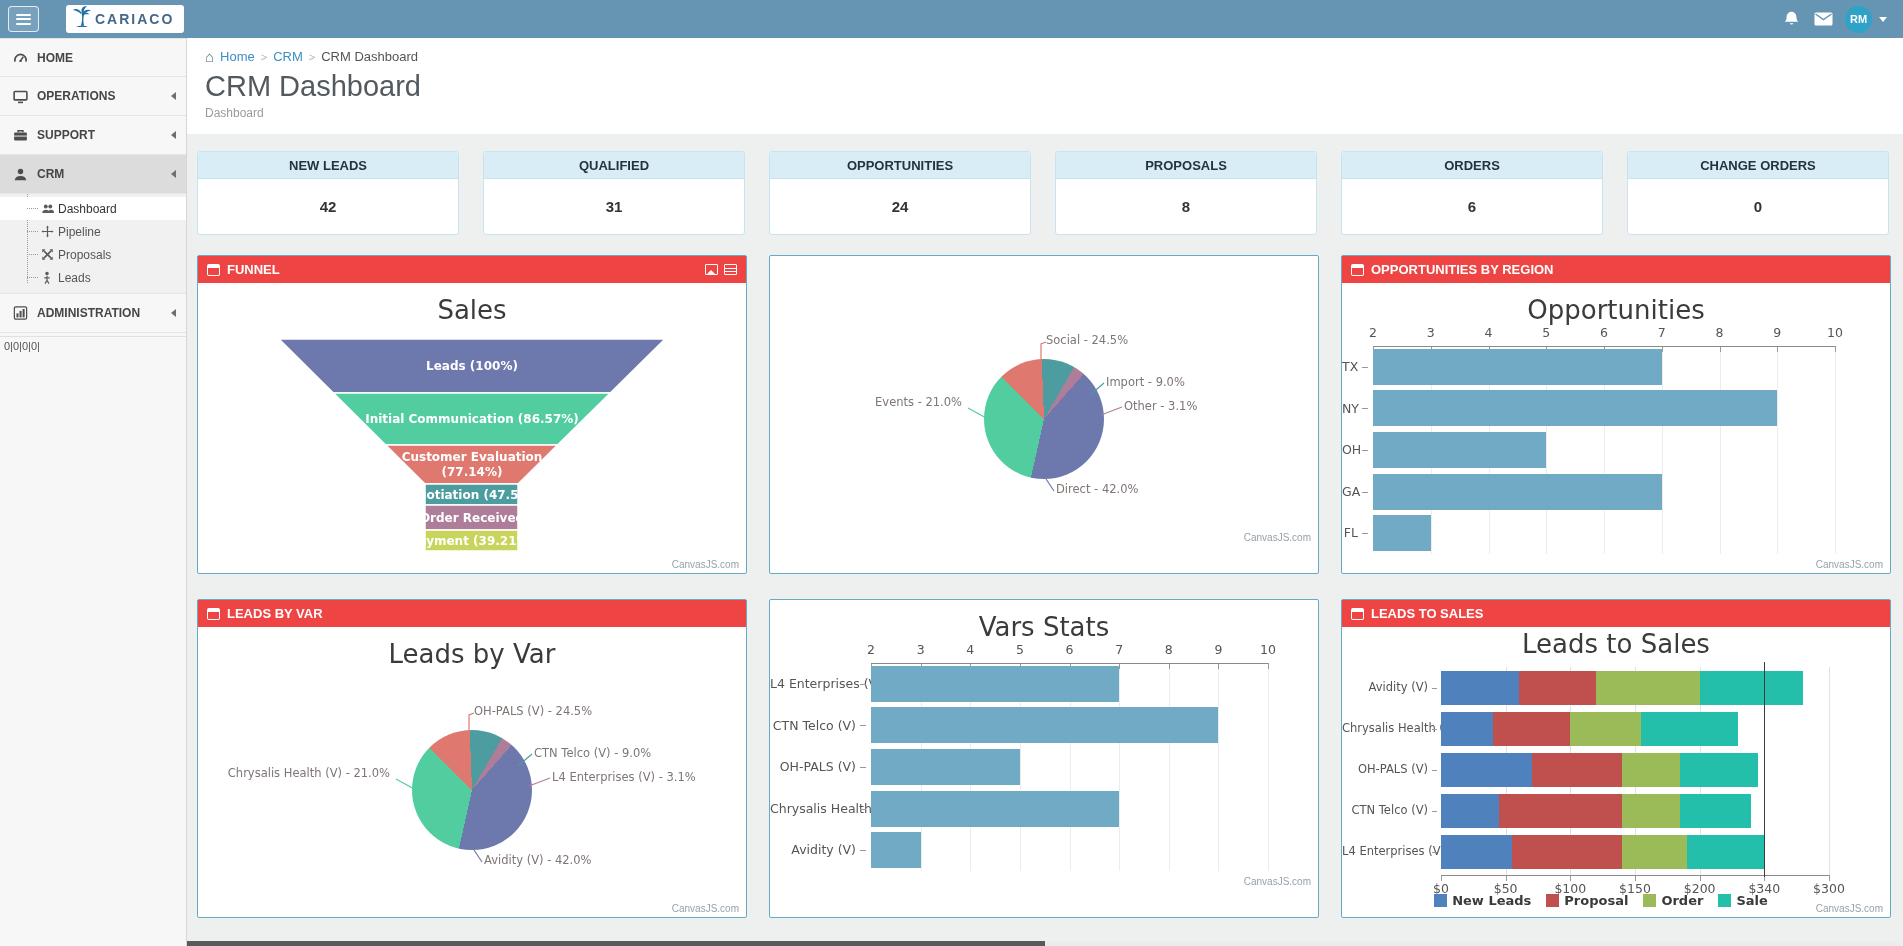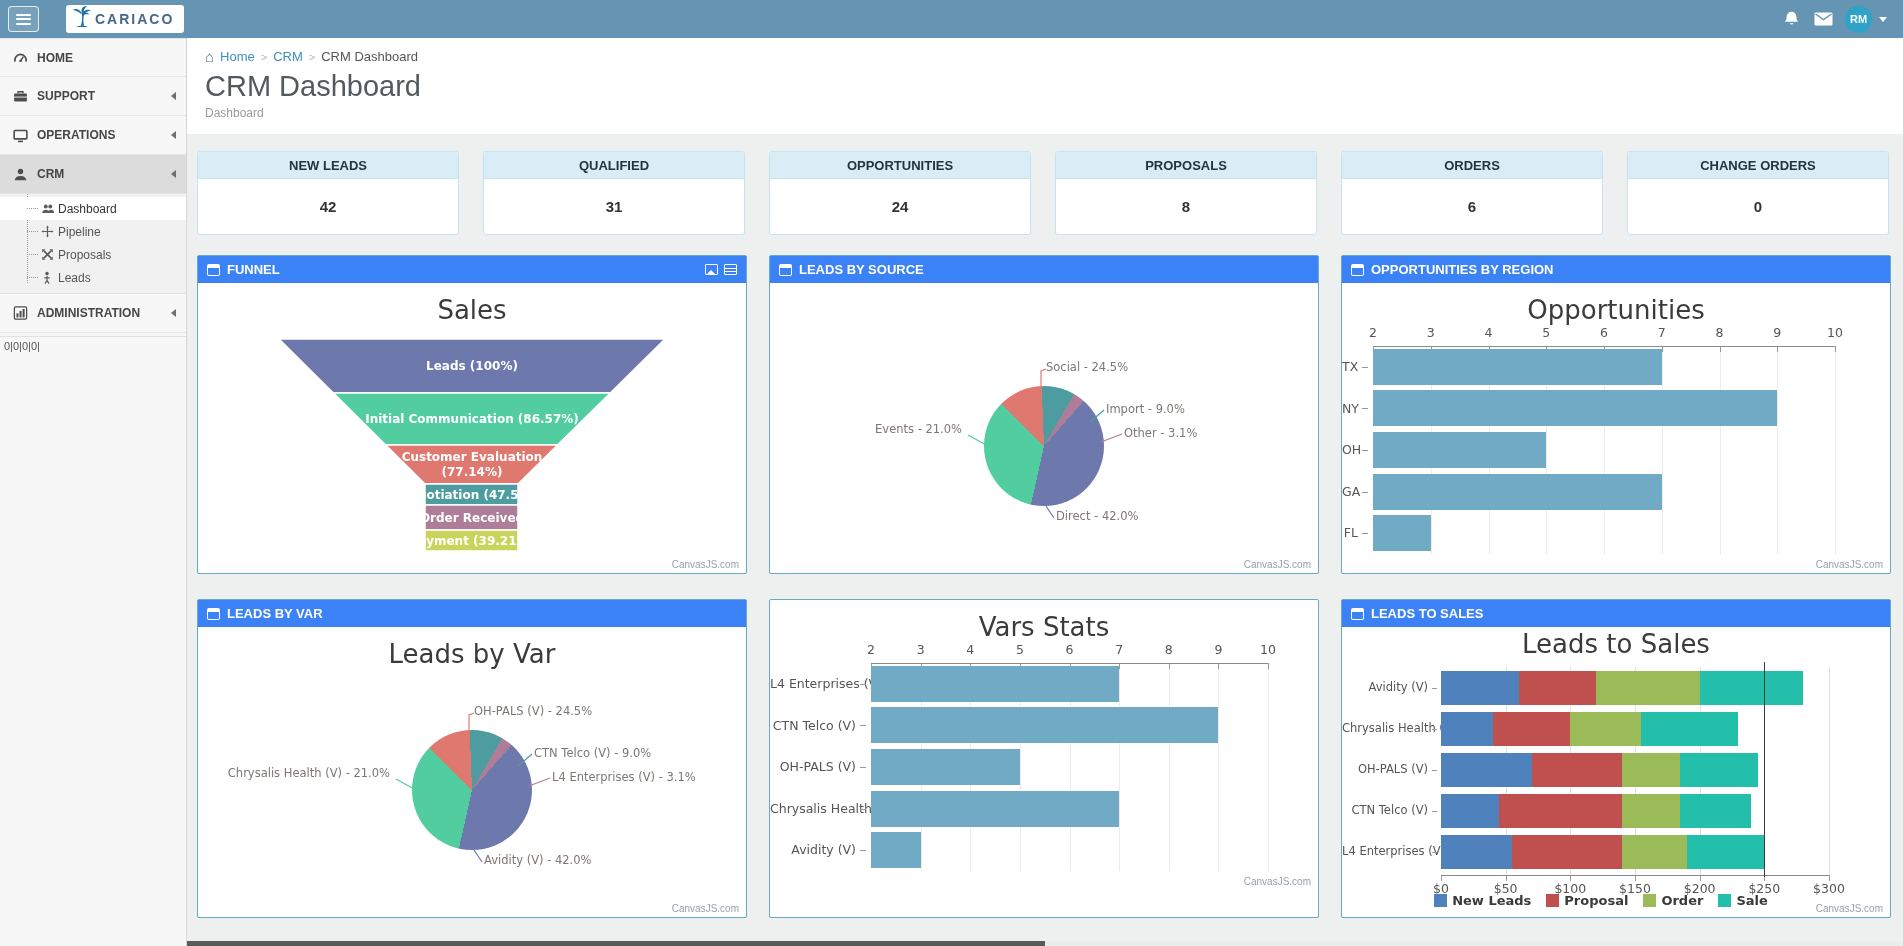--- a/index.html
+++ b/index.html
@@ -48,21 +48,21 @@
 
   
   .stats-row { display:flex; gap:24px; }
   .stat-card { width:262px; background:#fff; border:1px solid #c6e3f0; border-radius:3px; overflow:hidden; }
   .stat-head { background:#d9edf7; border-bottom:1px solid #c6e3f0; height:27px; display:flex; align-items:center; justify-content:center; font-size:13px; font-weight:700; color:#24333e; }
   .stat-value { height:55px; display:flex; align-items:center; justify-content:center; font-size:15px; font-weight:700; color:#333;border-radius:27px; }
 
   
   .panels-grid { margin-top:20px; display:grid; grid-template-columns:repeat(3,550px); column-gap:22px; row-gap:25px; }
   .panel { background:#fff; border:1px solid #67aac3; border-radius:2px; }
-  .panel-header { height:27px; background:#3b82f6; color:#fff; display:flex; align-items:center; padding:0 9px; font-size:13px; font-weight:700; gap:7px; }
+  .panel-header { height:27px; background:#ef4444; color:#fff; display:flex; align-items:center; padding:0 9px; font-size:13px; font-weight:700; gap:7px; }
   .cal-icon { width:13px; height:12px; border:1.5px solid #fff; border-top:4px solid #fff; border-radius:2px; }
   .ph-actions { margin-left:auto; display:flex; gap:6px; }
   .mini-ic { width:13px; height:11px; border:1.3px solid #fff; border-radius:1px; position:relative; cursor:pointer; }
   .mini-ic.img:after { content:""; position:absolute; left:1px; bottom:0; border-left:4px solid transparent; border-right:4px solid transparent; border-bottom:4px solid #fff; }
   .mini-ic.tbl:after { content:""; position:absolute; left:0; right:0; top:2.6px; height:1.3px; background:#fff; box-shadow:0 3px 0 #fff; }
   .panel-body { position:relative; height:290px; }
   .chart { position:absolute; inset:0; font-family:"DejaVu Sans", sans-serif; }
   .chart-title { position:absolute; left:0; right:0; text-align:center; font-size:26px; color:#3b3b3b; }
   .credit { position:absolute; right:7px; bottom:3px; font-size:10px; color:#96a0aa; z-index:5; }
 
@@ -130,36 +130,36 @@
             <path d="M2.1 12.4a6.1 6.1 0 1 1 11.8 0" fill="none" stroke="#4d4d4d" stroke-width="1.8"></path>
             <path d="M8 11.6l3-4.4" stroke="#4d4d4d" stroke-width="1.5"></path>
             <circle cx="8" cy="11.6" r="1.3" fill="#4d4d4d"></circle>
           </svg>
         </span>
         <span>HOME</span>
       </div>
       <div class="side-item">
         <span class="ic">
           <svg width="15" height="15" viewBox="0 0 16 16">
+            <rect x="1.2" y="2.6" width="13.6" height="9" rx="1" fill="none" stroke="#4d4d4d" stroke-width="1.7"></rect>
+            <path d="M5.3 14.3h5.4" stroke="#4d4d4d" stroke-width="1.7"></path>
+          </svg>
+        </span>
+        <span>OPERATIONS</span>
+        <span class="chev-left"></span>
+      </div>
+      <div class="side-item">
+        <span class="ic">
+          <svg width="15" height="15" viewBox="0 0 16 16">
             <path d="M5.4 4.6V2.9h5.2v1.7" fill="none" stroke="#4d4d4d" stroke-width="1.5"></path>
             <rect x="1.2" y="4.8" width="13.6" height="8.5" rx="1" fill="#4d4d4d"></rect>
             <path d="M1.2 8.6h13.6" stroke="#f7f7f7" stroke-width="1"></path>
           </svg>
         </span>
         <span>SUPPORT</span>
-        <span class="chev-left"></span>
-      </div>
-      <div class="side-item">
-        <span class="ic">
-          <svg width="15" height="15" viewBox="0 0 16 16">
-            <rect x="1.2" y="2.6" width="13.6" height="9" rx="1" fill="none" stroke="#4d4d4d" stroke-width="1.7"></rect>
-            <path d="M5.3 14.3h5.4" stroke="#4d4d4d" stroke-width="1.7"></path>
-          </svg>
-        </span>
-        <span>OPERATIONS</span>
         <span class="chev-left"></span>
       </div>
       <div class="side-item active">
         <span class="ic">
           <svg width="15" height="15" viewBox="0 0 16 16" fill="#4d4d4d">
             <circle cx="8" cy="4.7" r="2.9"></circle>
             <path d="M1.8 14.2c.3-3.1 2.8-4.7 6.2-4.7s5.9 1.6 6.2 4.7z"></path>
           </svg>
         </span>
         <span>CRM</span>
@@ -294,24 +294,20 @@
                 <text x="193" y="182.5" text-anchor="middle" fill="#fff" font-size="12" font-weight="600">Order Received</text>
                 <polygon points="146,191 239,191 239,212 146,212" fill="#C9D45C" stroke="#fff" stroke-width="1.5"></polygon>
                 <text x="193" y="205.5" text-anchor="middle" fill="#fff" font-size="12" font-weight="600">Payment (39.21%)</text>
               </svg>
             </div>
           <div class="credit">CanvasJS.com</div>
         </div>
       </section>
 
       <section class="panel">
-        <div class="panel-header">
-          <span class="cal-icon"></span>
-          <span>LEADS BY SOURCE</span>
-        </div>
         <div class="panel-body">
           <div class="chart" id="chart-1">
               <div style="position:absolute;left:214px;top:103px;width:120px;height:120px;border-radius:50%;background:conic-gradient(from -45.2deg,#DF7970 -45.2deg 43.0deg,#4C9CA0 43.0deg 75.4deg,#AE7D99 75.4deg 86.6deg,#6D78AD 86.6deg 237.8deg,#51CDA0 237.8deg 313.4deg)"></div>
               <svg width="546" height="290" style="position:absolute;left:0;top:0;pointer-events:none">
                 <polyline points="271,105 271,88 276,86" fill="none" stroke="#DF7970" stroke-width="1.2"></polyline>
                 <polyline points="320,139 334,127" fill="none" stroke="#4C9CA0" stroke-width="1.2"></polyline>
                 <polyline points="331,159 352,151" fill="none" stroke="#AE7D99" stroke-width="1.2"></polyline>
                 <polyline points="276,223 284,235" fill="none" stroke="#6D78AD" stroke-width="1.2"></polyline>
                 <polyline points="218,163 198,152" fill="none" stroke="#51CDA0" stroke-width="1.2"></polyline>
               </svg>
@@ -474,21 +470,21 @@
               <div class="abs" style="left:228.33333333333331px;top:248px;width:1px;height:6px;background:#999"></div>
               <div class="tick-label" style="left:228.33333333333331px;top:254px">$100</div>
               <div class="abs" style="left:293px;top:40px;width:1px;height:208px;background:#e2e2e2"></div>
               <div class="abs" style="left:293px;top:248px;width:1px;height:6px;background:#999"></div>
               <div class="tick-label" style="left:293px;top:254px">$150</div>
               <div class="abs" style="left:357.66666666666663px;top:40px;width:1px;height:208px;background:#e2e2e2"></div>
               <div class="abs" style="left:357.66666666666663px;top:248px;width:1px;height:6px;background:#999"></div>
               <div class="tick-label" style="left:357.66666666666663px;top:254px">$200</div>
               <div class="abs" style="left:422.3333333333333px;top:40px;width:1px;height:208px;background:#e2e2e2"></div>
               <div class="abs" style="left:422.3333333333333px;top:248px;width:1px;height:6px;background:#999"></div>
-              <div class="tick-label" style="left:422.3333333333333px;top:254px">$250</div>
+              <div class="tick-label" style="left:422.3333333333333px;top:254px">$340</div>
               <div class="abs" style="left:486.99999999999994px;top:40px;width:1px;height:208px;background:#e2e2e2"></div>
               <div class="abs" style="left:486.99999999999994px;top:248px;width:1px;height:6px;background:#999"></div>
               <div class="tick-label" style="left:486.99999999999994px;top:254px">$300</div>
               <div class="abs" style="left:99px;top:248px;width:388px;height:1px;background:#8a8a8a"></div>
               <div class="cat-label" style="left:0;width:86px;top:40px;height:41px;line-height:41px;font-size:11.5px">Avidity (V)</div>
               <div class="abs" style="left:90px;top:60.5px;width:5px;height:1px;background:#999"></div>
               <div class="abs" style="left:99px;top:43.5px;width:77.6px;height:34px;background:#4F81BC"></div>
               <div class="abs" style="left:176.6px;top:43.5px;width:77.6px;height:34px;background:#C0504E"></div>
               <div class="abs" style="left:254.2px;top:43.5px;width:103.46666666666665px;height:34px;background:#9BBB58"></div>
               <div class="abs" style="left:357.66666666666663px;top:43.5px;width:103.46666666666665px;height:34px;background:#23BFAA"></div>

